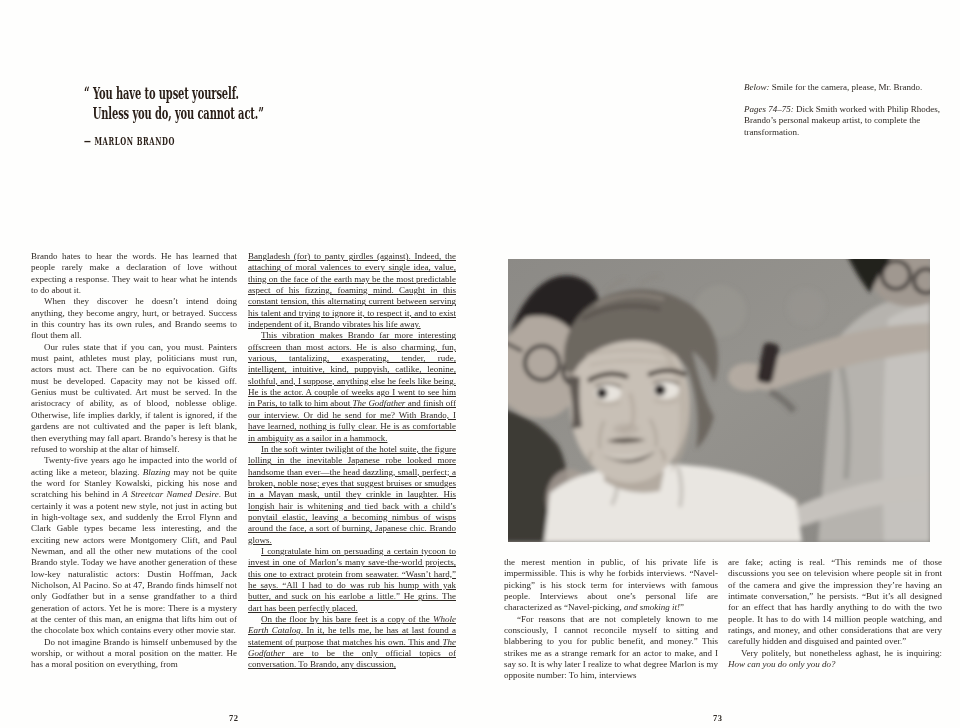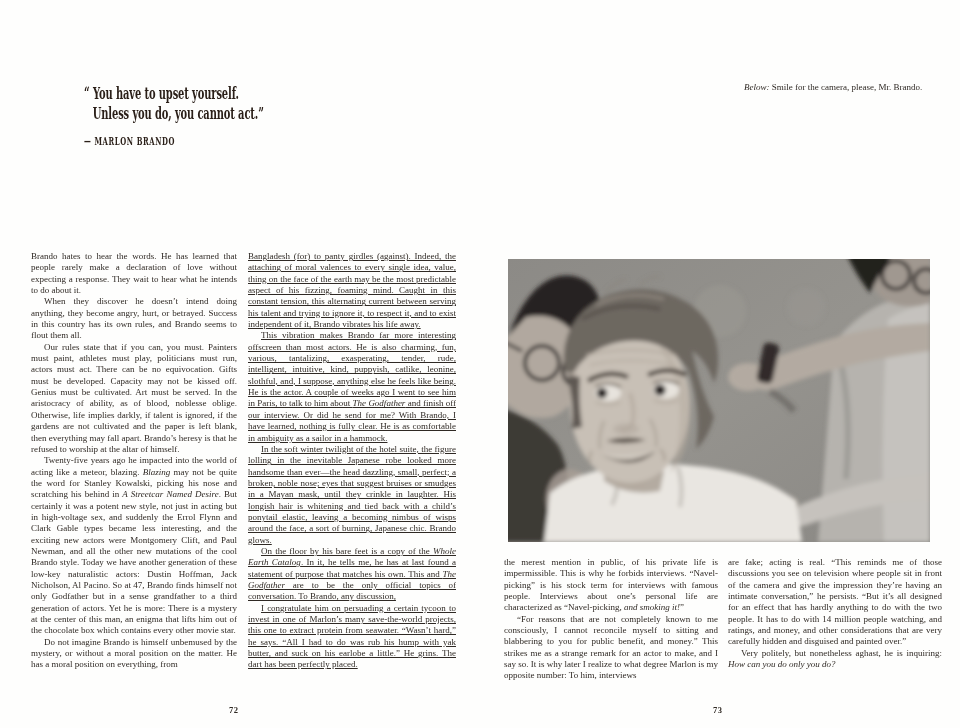--- a/index.html
+++ b/index.html
@@ -31,21 +31,21 @@
   .col p{margin:0;}
   .col p.ind{text-indent:13px;}
   .colL1{left:31px;top:251px;width:206px;}
   .colL2{left:248px;top:251px;width:208px;text-decoration:underline;}
   .colR1{left:504px;top:557px;width:214px;}
   .colR2{left:728px;top:557px;width:214px;}
   
   .captions{position:absolute;left:728px;top:82px;width:218px;font-size:9px;line-height:11.2px;}
   .caption{margin:0 0 11px 16px;}
   
-  .pagenum{position:absolute;font-size:8.5px;font-weight:bold;letter-spacing:0.4px;color:#2f2924;}
+  .pagenum{position:absolute;font-size:8.5px;font-weight:bold;letter-spacing:0.4px;color:#2f2924;margin-top:8px;}
   .pagenum-left{left:229px;top:705px;}
   .pagenum-right{left:713px;top:705px;}
   
   .photo{
     position:absolute;left:508px;top:259px;width:422px;height:283px;
     margin:0;overflow:hidden;background:#908e8a;
   }
   .photo svg{display:block;width:422px;height:283px;}
 </style>
 </head>
@@ -59,38 +59,39 @@
       <div class="pq-line">Unless you do, you cannot act.”</div>
     </div>
     <div class="pq-attr">— MARLON BRANDO</div>
   </div>
 
   <div class="col colL1">
     <p>Brando hates to hear the words. He has learned that people rarely make a declaration of love without expecting a response. They wait to hear what he intends to do about it.</p>
     <p class="ind">When they discover he doesn’t intend doing anything, they become angry, hurt, or betrayed. Success in this country has its own rules, and Brando seems to flout them all.</p>
     <p class="ind">Our rules state that if you can, you must. Painters must paint, athletes must play, politicians must run, actors must act. There can be no equivocation. Gifts must be developed. Capacity may not be kissed off. Genius must be cultivated. Art must be served. In the aristocracy of ability, as of blood, noblesse oblige. Otherwise, life implies darkly, if talent is ignored, if the gardens are not cultivated and the paper is left blank, then everything may fall apart. Brando’s heresy is that he refused to worship at the altar of himself.</p>
     <p class="ind">Twenty-five years ago he impacted into the world of acting like a meteor, blazing. <i>Blazing</i> may not be quite the word for Stanley Kowalski, picking his nose and scratching his behind in <i>A Streetcar Named Desire</i>. But certainly it was a potent new style, not just in acting but in high-voltage sex, and suddenly the Errol Flynn and Clark Gable types became less interesting, and the exciting new actors were Montgomery Clift, and Paul Newman, and all the other new mutations of the cool Brando style. Today we have another generation of these low-key naturalistic actors: Dustin Hoffman, Jack Nicholson, Al Pacino. So at 47, Brando finds himself not only Godfather but in a sense grandfather to a third generation of actors. Yet he is more: There is a mystery at the center of this man, an enigma that lifts him out of the chocolate box which contains every other movie star.</p>
-    <p class="ind">Do not imagine Brando is himself unbemused by the mystery, or without a moral position on the matter. He has a moral position on everything, from</p>
+    <p class="ind">Do not imagine Brando is himself unbemused by the worship, or without a moral position on the matter. He has a moral position on everything, from</p>
   </div>
 
   <div class="col colL2">
     <p>Bangladesh (for) to panty girdles (against). Indeed, the attaching of moral valences to every single idea, value, thing on the face of the earth may be the most predictable aspect of his fizzing, foaming mind. Caught in this constant tension, this alternating current between serving his talent and trying to ignore it, to respect it, and to exist independent of it, Brando vibrates his life away.</p>
     <p class="ind">This vibration makes Brando far more interesting offscreen than most actors. He is also charming, fun, various, tantalizing, exasperating, tender, rude, intelligent, intuitive, kind, puppyish, catlike, leonine, slothful, and, I suppose, anything else he feels like being. He is the actor. A couple of weeks ago I went to see him in Paris, to talk to him about <i>The Godfather</i> and finish off our interview. Or did he send for me? With Brando, I have learned, nothing is fully clear. He is as comfortable in ambiguity as a sailor in a hammock.</p>
     <p class="ind">In the soft winter twilight of the hotel suite, the figure lolling in the inevitable Japanese robe looked more handsome than ever—the head dazzling, small, perfect; a broken, noble nose; eyes that suggest bruises or smudges in a Mayan mask, until they crinkle in laughter. His longish hair is whitening and tied back with a child’s ponytail elastic, leaving a becoming nimbus of wisps around the face, a sort of burning, Japanese chic. Brando glows.</p>
+    <p class="ind">I congratulate him on persuading a certain tycoon to invest in one of Marlon’s many save-the-world projects, this one to extract protein from seawater. “Wasn’t hard,” he says. “All I had to do was rub his hump with yak butter, and suck on his earlobe a little.” He grins. The dart has been perfectly placed.</p>
     <p class="ind">On the floor by his bare feet is a copy of the <i>Whole Earth Catalog</i>. In it, he tells me, he has at last found a statement of purpose that matches his own. This and <i>The Godfather</i> are to be the only official topics of conversation. To Brando, any discussion,</p>
-    <p class="ind">I congratulate him on persuading a certain tycoon to invest in one of Marlon’s many save-the-world projects, this one to extract protein from seawater. “Wasn’t hard,” he says. “All I had to do was rub his hump with yak butter, and suck on his earlobe a little.” He grins. The dart has been perfectly placed.</p>
   </div>
 
   <div class="pagenum pagenum-left">72</div>
 </section>
 
 <section>
 
   <div class="captions">
     <p class="caption"><i>Below:</i> Smile for the camera, please, Mr. Brando.</p>
+    <p class="caption"><i>Pages 74–75:</i> Dick Smith worked with Philip Rhodes, Brando’s personal makeup artist, to complete the transformation.</p>
   </div>
 
   <figure class="photo" role="img" aria-label="Black-and-white photograph of a smiling Marlon Brando in a white makeup smock while two makeup artists work on his hair and face">
     <svg viewBox="0 0 422 283" xmlns="http://www.w3.org/2000/svg">
       <defs>
         <filter id="pb" x="-10%" y="-10%" width="120%" height="120%">
           <feGaussianBlur stdDeviation="2"></feGaussianBlur>
         </filter>
         <linearGradient id="bgg" x1="0" y1="0" x2="1" y2="1">
           <stop offset="0" stop-color="#8c8a86"></stop>

